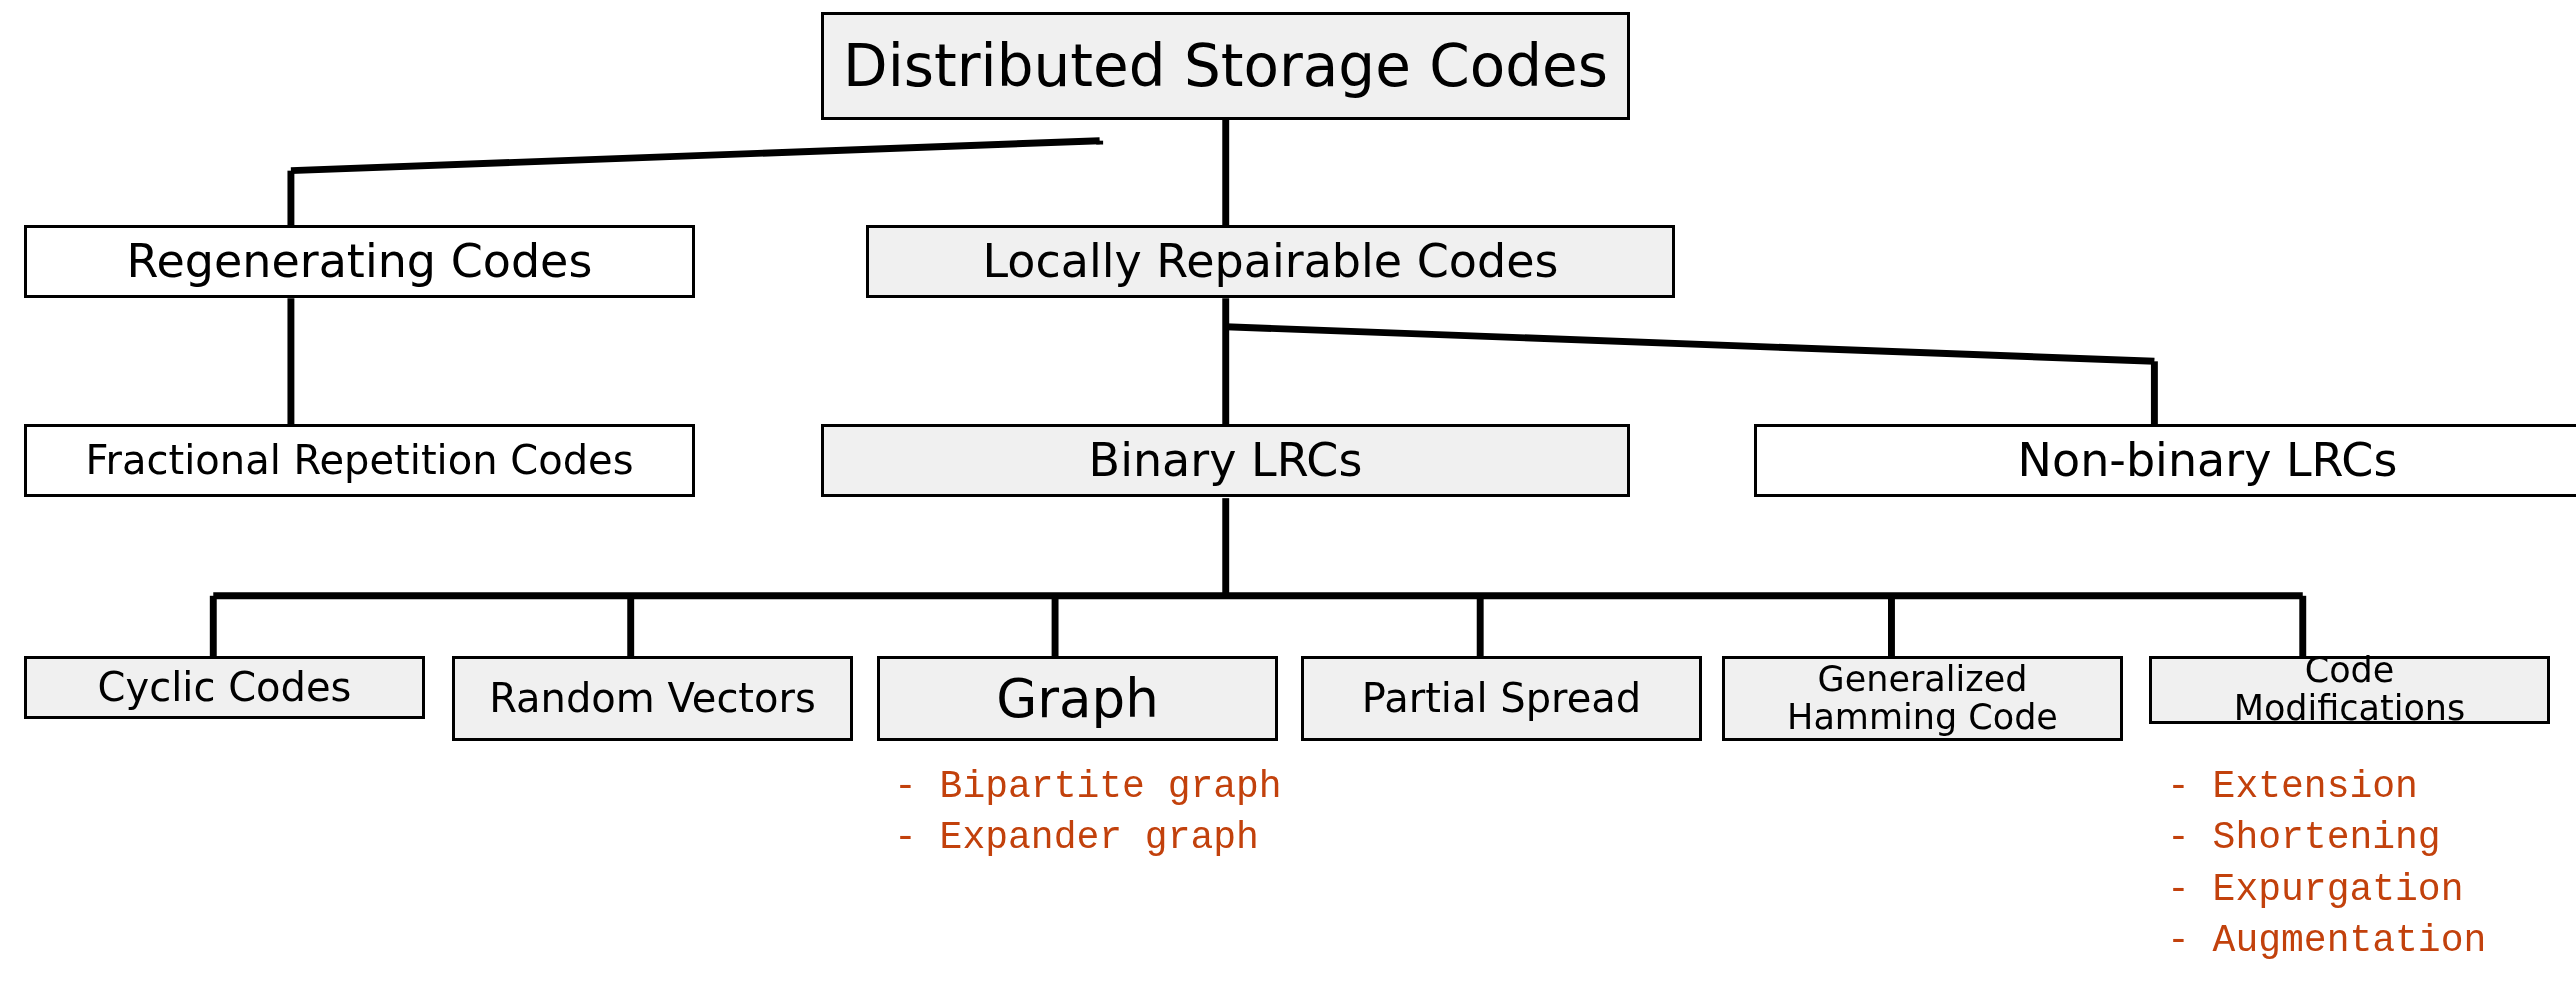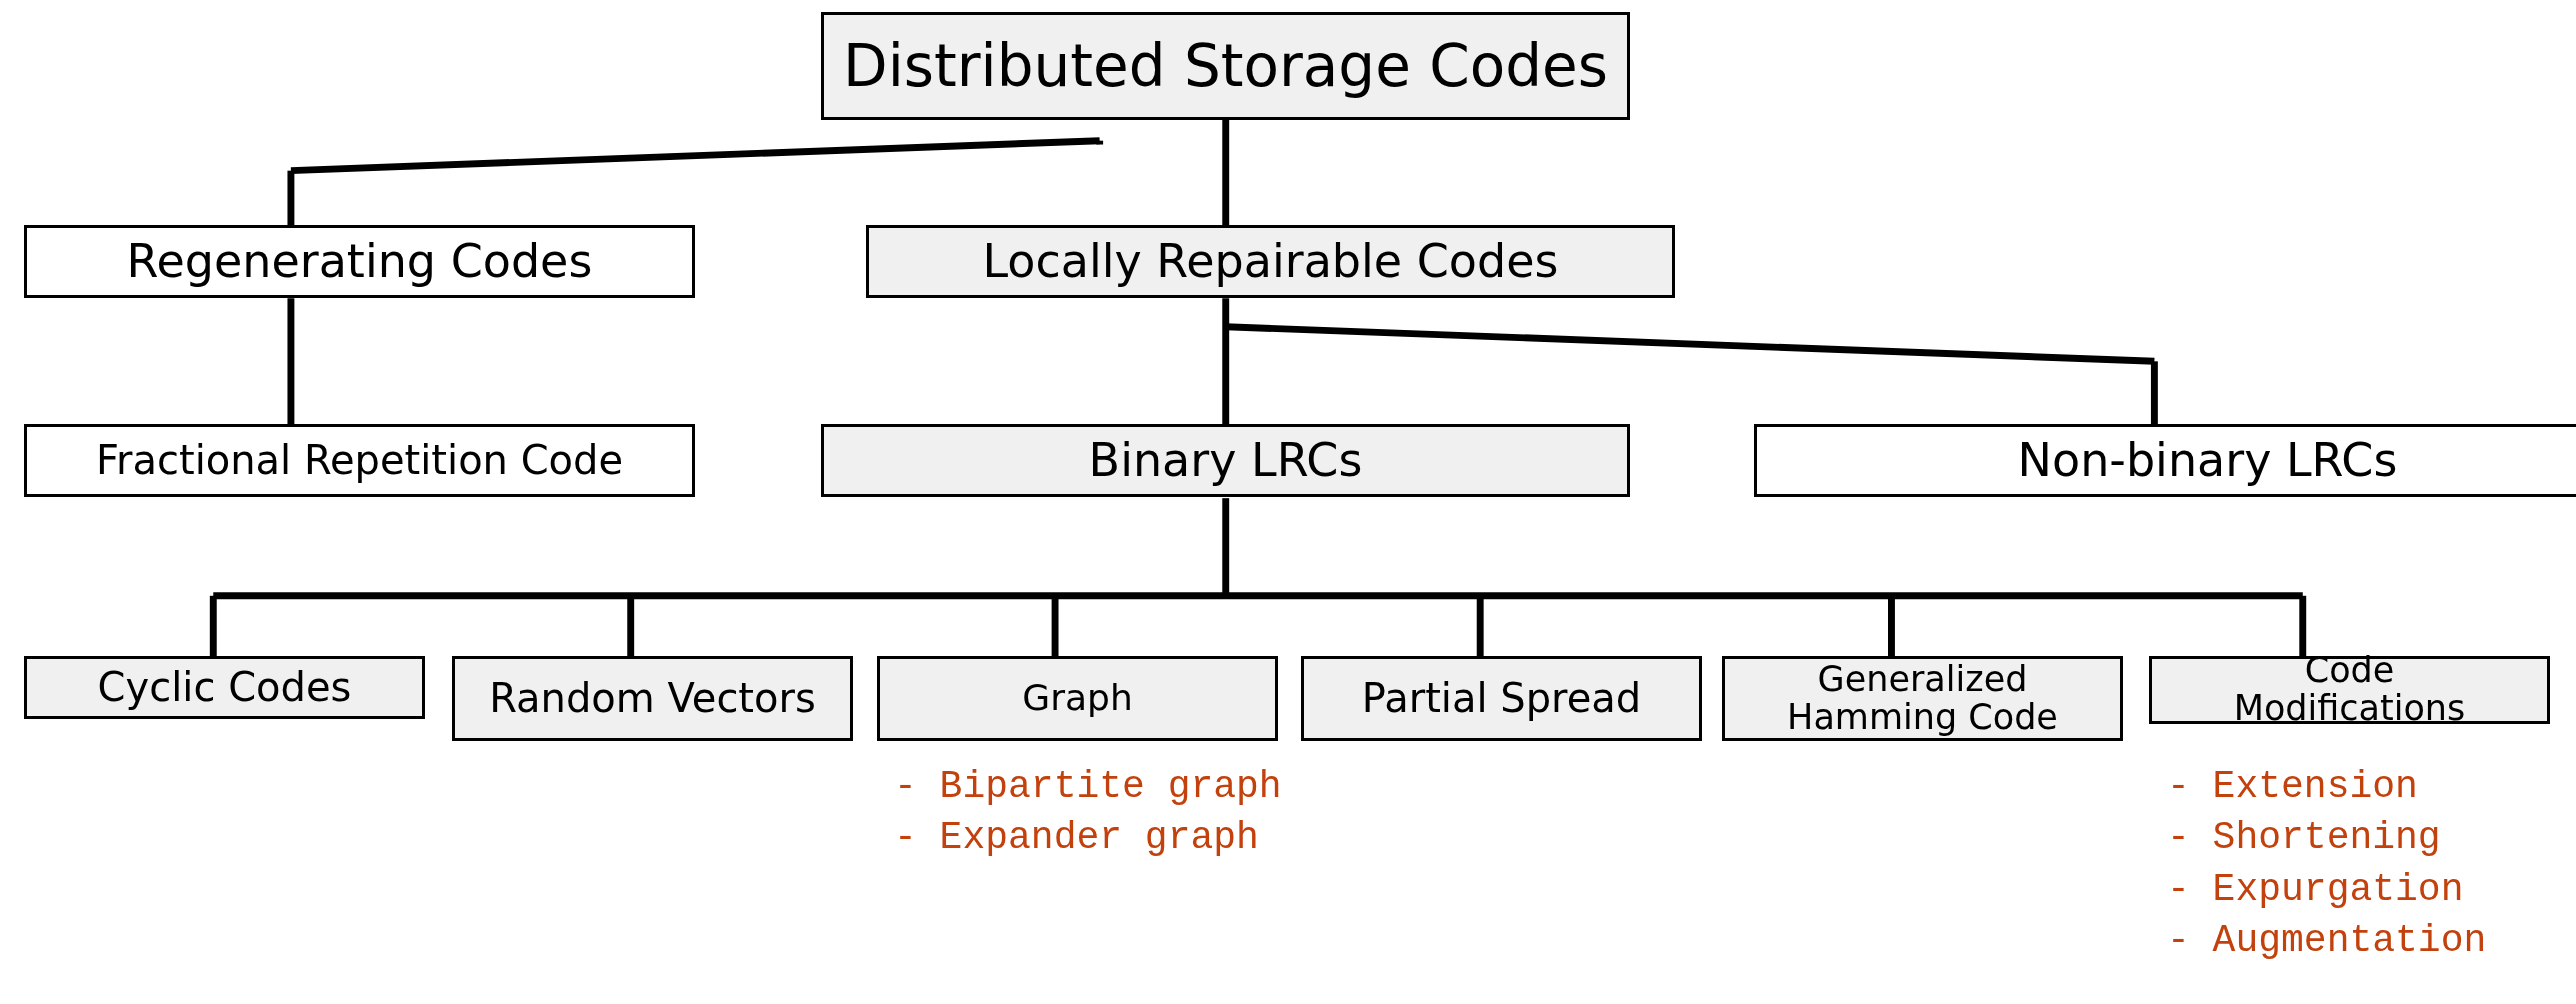--- a/index.html
+++ b/index.html
@@ -89,40 +89,40 @@
 
   <div class="node fill-white" style="left:24px; top:225px; width:671px; height:73px; font-size:46px;">
     <span class="label">Regenerating Codes</span>
   </div>
 
   <div class="node fill-gray" style="left:821px; top:225px; width:809px; height:73px; font-size:46px;margin-left:45px;">
     <span class="label">Locally Repairable Codes</span>
   </div>
 
   <div class="node fill-white" style="left:24px; top:424px; width:671px; height:73px; font-size:40px;">
-    <span class="label">Fractional Repetition Code</span>
+    <span class="label">Fractional Repetition Codes</span>
   </div>
 
   <div class="node fill-gray" style="left:821px; top:424px; width:809px; height:73px; font-size:46px;">
     <span class="label">Binary LRCs</span>
   </div>
 
   <div class="node fill-white" style="left:1754px; top:424px; width:907px; height:73px; font-size:46px;">
     <span class="label">Non-binary LRCs</span>
   </div>
 
   <div class="node fill-gray" style="left:24px; top:656px; width:401px; height:63px; font-size:40px;">
     <span class="label">Cyclic Codes</span>
   </div>
 
   <div class="node fill-gray" style="left:452px; top:656px; width:401px; height:85px; font-size:40px;">
     <span class="label">Random Vectors</span>
   </div>
 
-  <div class="node fill-gray" style="left:877px; top:656px; width:401px; height:85px; font-size:36px;">
+  <div class="node fill-gray" style="left:877px; top:656px; width:401px; height:85px; font-size:53px;">
     <span class="label">Graph</span>
   </div>
 
   <div class="node fill-gray" style="left:1301px; top:656px; width:401px; height:85px; font-size:40px;">
     <span class="label">Partial Spread</span>
   </div>
 
   <div class="node fill-gray" style="left:1722px; top:656px; width:401px; height:85px; font-size:35px; flex-direction:column;">
     <span class="label">Generalized</span>
     <span class="label">Hamming Code</span>

